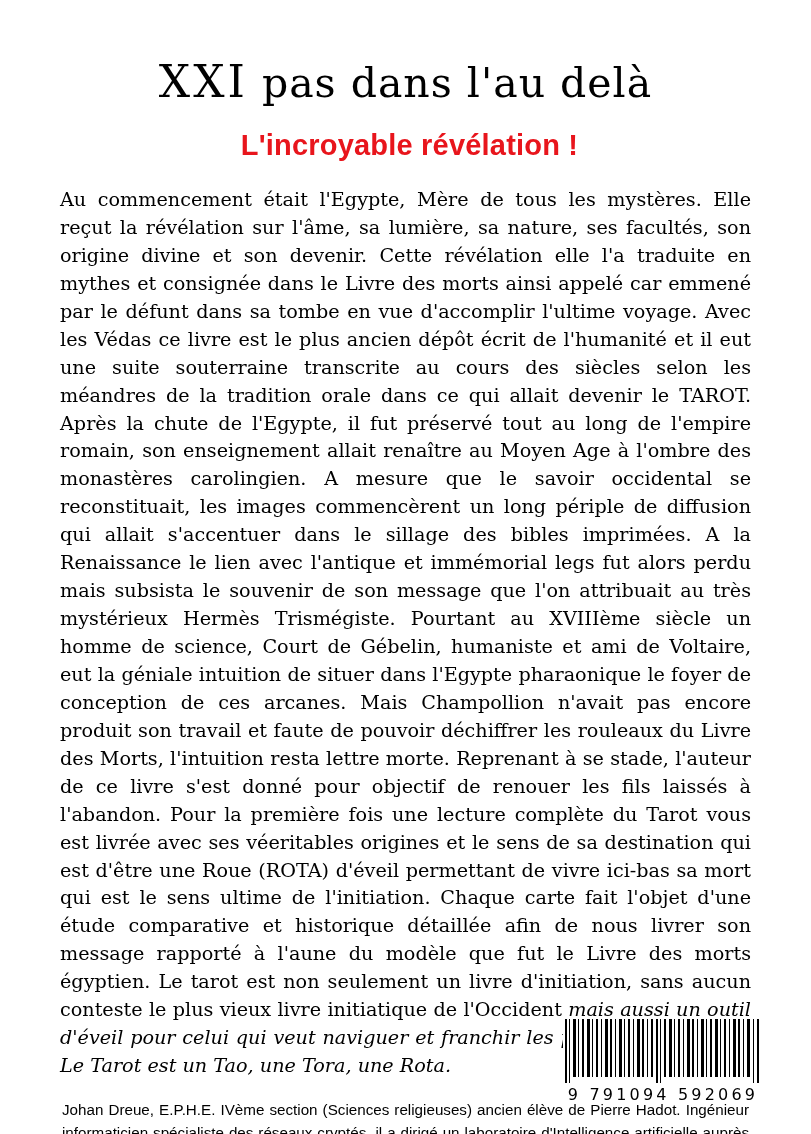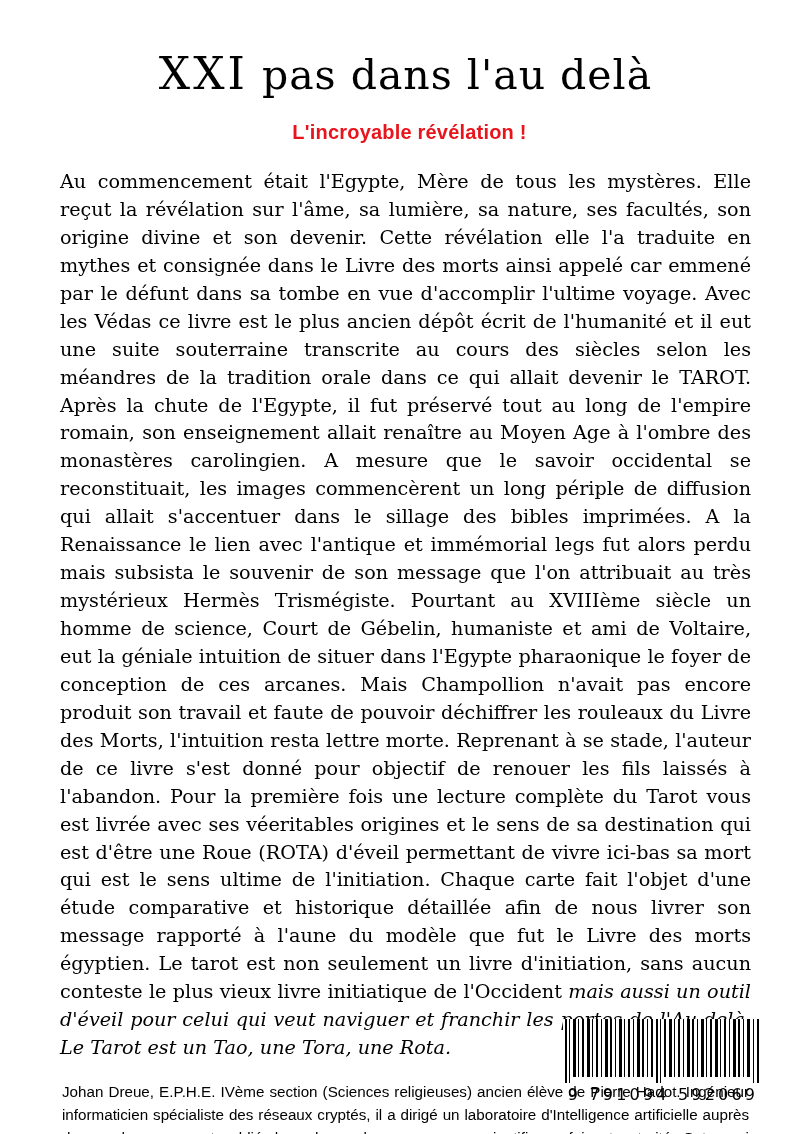--- a/index.html
+++ b/index.html
@@ -14,33 +14,33 @@
     background: #ffffff;
     overflow: hidden;
     box-sizing: border-box;
   }
   .title {
     font-family: "DejaVu Serif", serif;
     font-size: 41px;
     text-align: center;
     letter-spacing: 1px;
     color: #000000;
-    margin: 0;
+    margin: 8px;
     padding: 48px 0 0 0;
     font-weight: 400;
     font-style: normal;
   }
   .title .roman {
     font-size: 44px;
     letter-spacing: 3px;
     font-weight: 500;
   }
   .subtitle {
     font-family: "Liberation Sans", sans-serif;
-    font-size: 20px;
+    font-size: 29px;
     font-weight: bold;
     color: #e8151c;
     text-align: center;
     margin: 22px 0 0 8px;
     letter-spacing: 0.2px;
   }
   .body-text {
     font-family: "DejaVu Serif", serif;
     font-size: 19.2px;
     line-height: 1.455;

